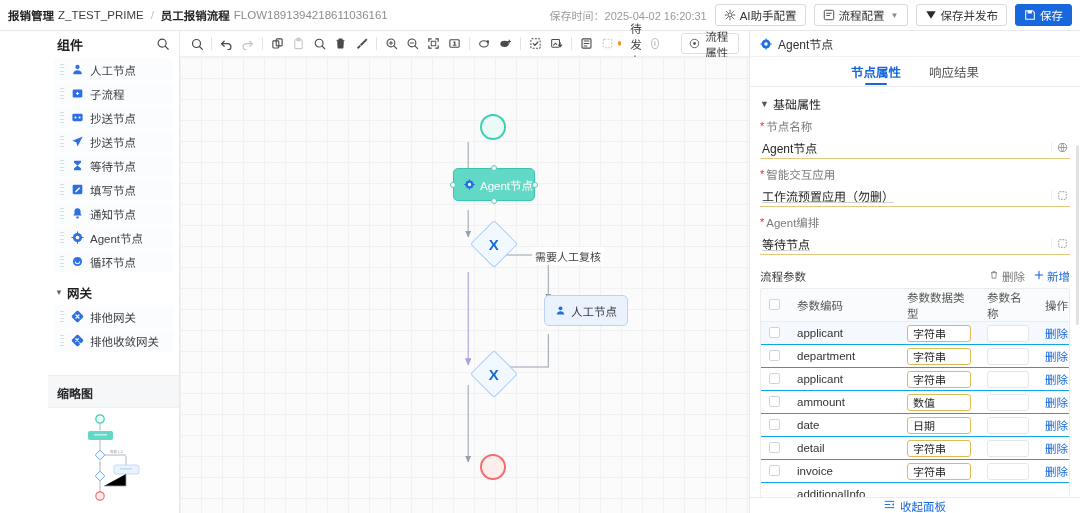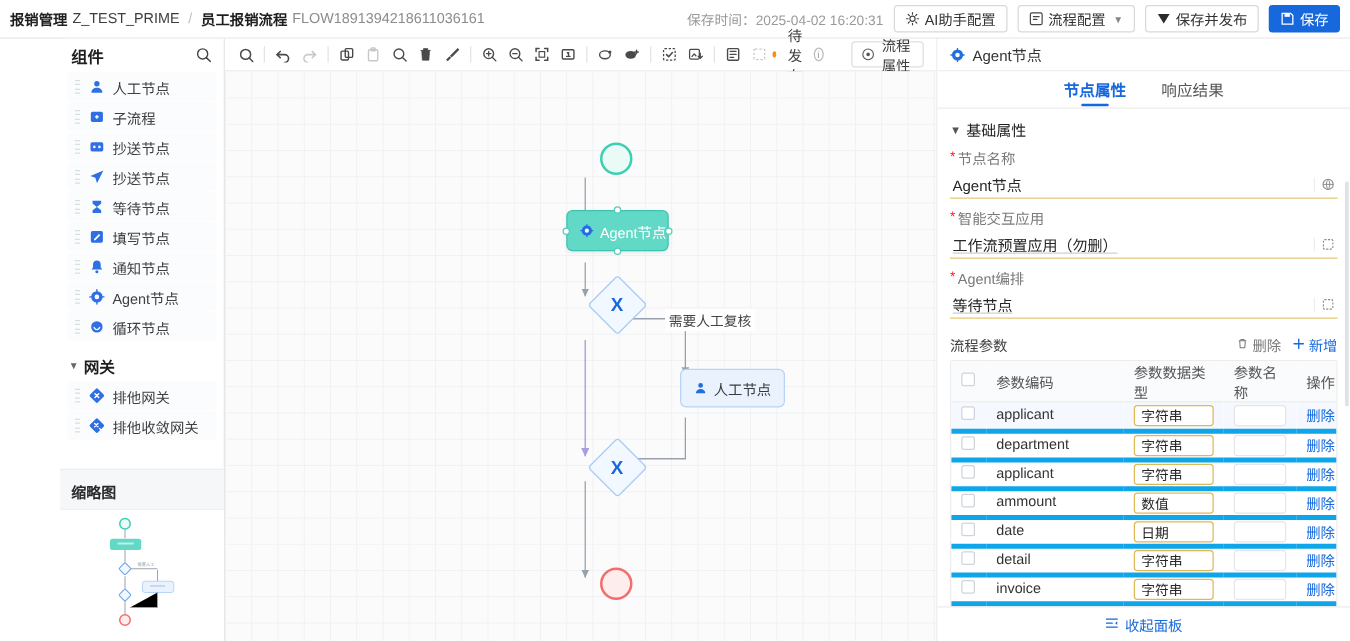--- a/index.html
+++ b/index.html
@@ -154,35 +154,35 @@
   .tbl-actions { margin-left: auto; display: flex; align-items: center; gap: 9px; }
   .tbl-act { display: flex; align-items: center; gap: 3px; font-size: 11.5px; cursor: pointer; }
   .tbl-act.del { color: #7a7a7a; }
   .tbl-act.add { color: #1668dc; }
   .tbl-wrap { border: 1px solid #ececec; border-radius: 2px; overflow: hidden; }
   table.ptbl { border-collapse: collapse; width: 330px; table-layout: fixed; }
   table.ptbl th {
     background: #fafbfc; font-size: 11.5px; color: #555; font-weight: normal;
     text-align: left; height: 24px; padding: 0 8px; border-bottom: 1px solid #ececec;
   }
-  table.ptbl td { height: 23px; padding: 0 8px; font-size: 11.5px; color: #333; border-bottom: 4px solid #0ea5e9; }
+  table.ptbl td { height: 23px; padding: 0 8px; font-size: 11.5px; color: #333; border-bottom: 1px solid #0ea5e9; }
   table.ptbl tr.sel td { background: #f5f9ff; }
   .cb { width: 11px; height: 11px; border: 1px solid #cfd4dc; border-radius: 2px; background: #fff; display: inline-block; cursor: pointer; }
   .cell-type {
     border: 1px solid #e0b957; border-radius: 3px; height: 17px; background: #fff;
     display: flex; align-items: center; padding: 0 5px; font-size: 11px; color: #262626;
   }
   .cell-blank { border: 1px solid #e3e6ea; border-radius: 3px; height: 17px; background: #fff; }
   .cell-del { color: #1668dc; cursor: pointer; font-size: 11.5px; }
   .col-cb { width: 28px; }
   .col-code { width: 110px; }
   .col-type { width: 80px; }
   .col-name { width: 58px; }
   .col-op { width: 54px; }
-  .rp-foot { height: 28px; border-top: 1px solid #ececec; display: flex; align-items: center; justify-content: center; gap: 5px; color: #1668dc; font-size: 11.5px; cursor: pointer; }
+  .rp-foot { height: 16px; border-top: 1px solid #ececec; display: flex; align-items: center; justify-content: center; gap: 5px; color: #1668dc; font-size: 11.5px; cursor: pointer; }
   .vscroll-r { position: absolute; right: 1px; top: 58px; width: 3px; height: 180px; background: #dfe2e6; border-radius: 2px; }
   .rp-rel { position: relative; flex: 1; display: flex; flex-direction: column; min-height: 0; }
 </style>
 </head>
 <body>
 
 <div class="app">
 
   <div class="topbar">
     <div class="breadcrumb">

